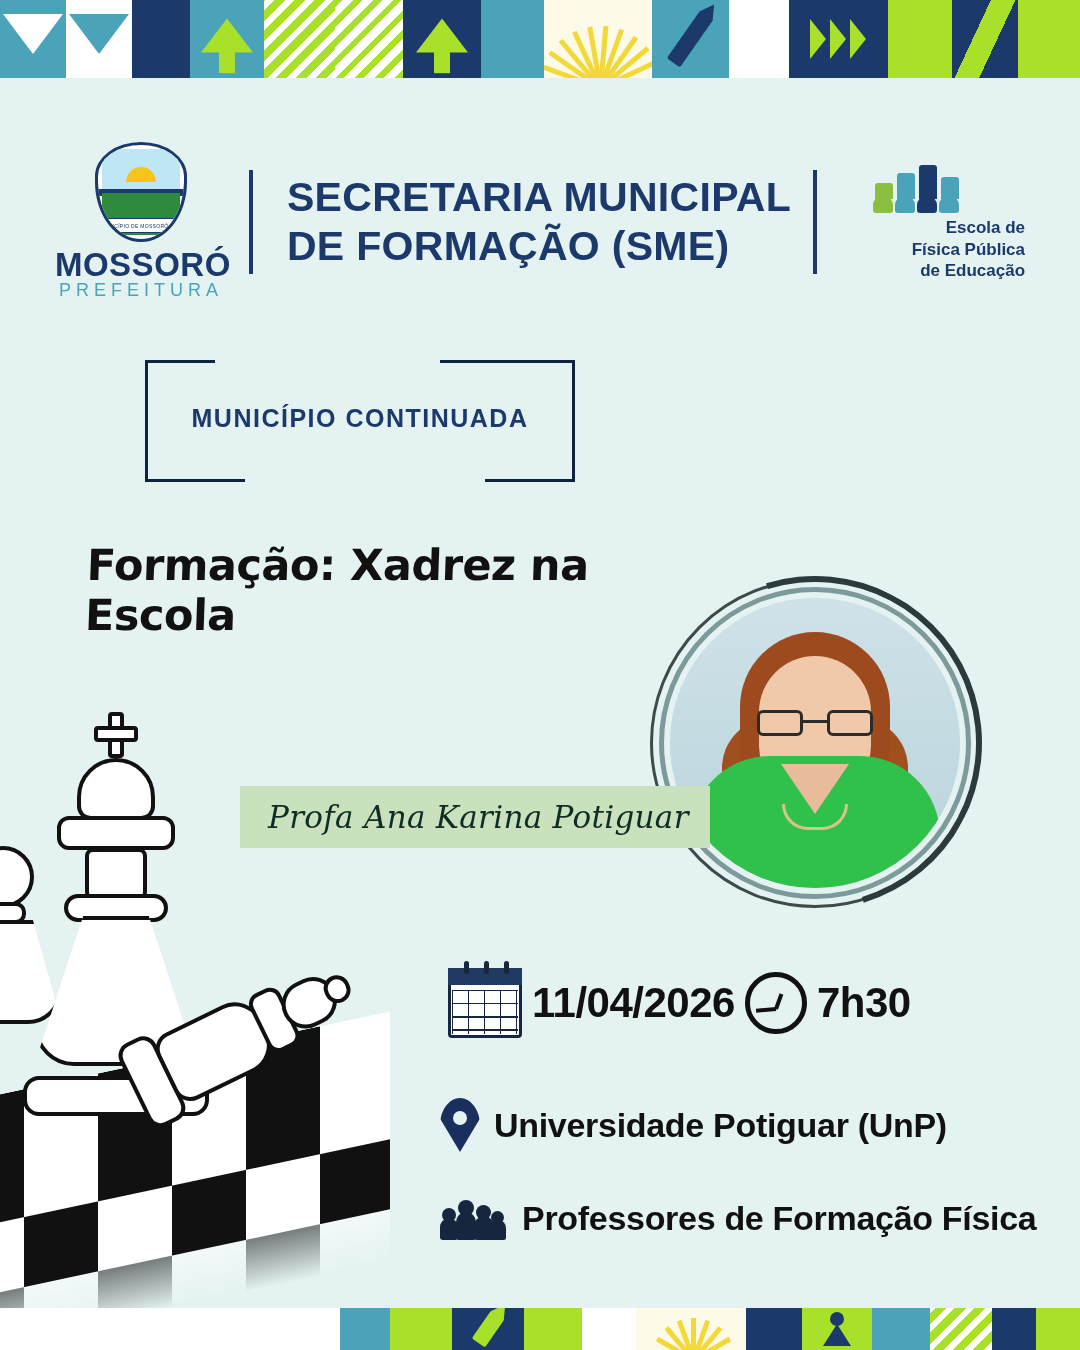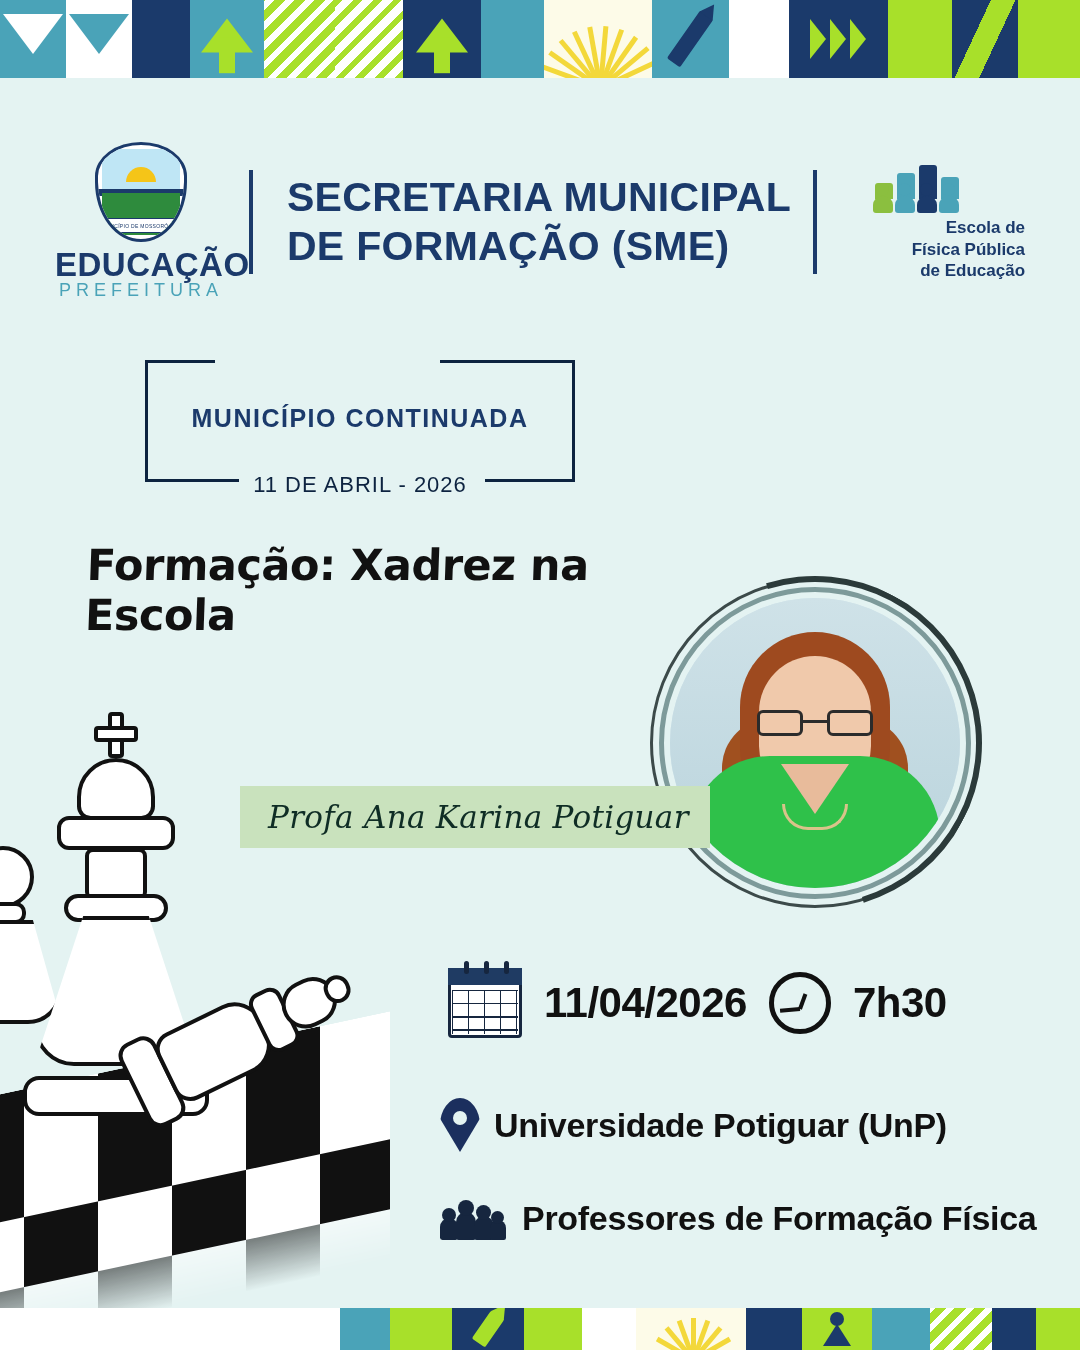--- a/index.html
+++ b/index.html
@@ -232,21 +232,21 @@
   }
   .name-text {
     position:absolute; left:268px; top:788px; width:430px; height:58px;
     display:flex; align-items:center;
     font-family:"DejaVu Serif", serif;
     font-style:italic; font-size:31px; color:#0f2d25; letter-spacing:.3px;
   }
 
   
   .info-datetime {
-    position:absolute; left:448px; top:968px; display:flex; align-items:center; gap:22px;
+    position:absolute; left:448px; top:968px; display:flex; align-items:center; gap:10px;
   }
   .cal-icon { width:74px; height:70px; position:relative; }
   .cal-icon .body { position:absolute; inset:0 0 0 0; background:#ffffff; border:3px solid #16263f; border-radius:4px; }
   .cal-icon .hdr { position:absolute; left:0; right:0; top:0; height:17px; background:#1f3b63; }
   .cal-icon .grid { position:absolute; left:4px; right:4px; top:22px; bottom:4px;
     background:
       repeating-linear-gradient(to right, #16263f 0 1.5px, transparent 1.5px 16px),
       repeating-linear-gradient(to bottom, #16263f 0 1.5px, transparent 1.5px 13px);
   }
   .cal-icon .ring { position:absolute; top:-7px; width:5px;height:13px;background:#16263f;border-radius:3px; }
@@ -415,21 +415,21 @@
   <div class="brasao-wrap">
     <div class="brasao">
       <div class="shield">
         <div class="sky"></div>
         <div class="sunc"></div>
         <div class="band"></div>
         <div class="field"></div>
         <div class="ribbon">MUNICÍPIO DE MOSSORÓ - RN</div>
       </div>
     </div>
-    <div class="mossoro-word">EDUCAÇÃO</div>
+    <div class="mossoro-word">MOSSORÓ</div>
     <div class="prefeitura-word">PREFEITURA</div>
   </div>
 
   <div class="divider-v"></div>
 
   <div class="sme-title">
     <div>SECRETARIA MUNICIPAL</div>
     <div>DE FORMAÇÃO (SME)</div>
   </div>
 
@@ -459,21 +459,20 @@
 </div>
 
 <div class="convite-box">
   <span class="cb-line cb-left"></span>
   <span class="cb-line cb-right"></span>
   <span class="cb-line cb-top-l"></span>
   <span class="cb-line cb-top-r"></span>
   <span class="cb-line cb-bot-l"></span>
   <span class="cb-line cb-bot-r"></span>
   <div class="convite-sub">MUNICÍPIO CONTINUADA</div>
-  <div class="convite-date"><span>11 DE ABRIL - 2026</span></div>
 </div>
 
 <div class="main-title">Formação: Xadrez na Escola</div>
 
 <div class="chess-art">
   <div class="board"></div>
   <div class="board2"></div>
   <div class="pawn-left">
     <span class="p-head"></span>
       <span class="p-neck"></span>

